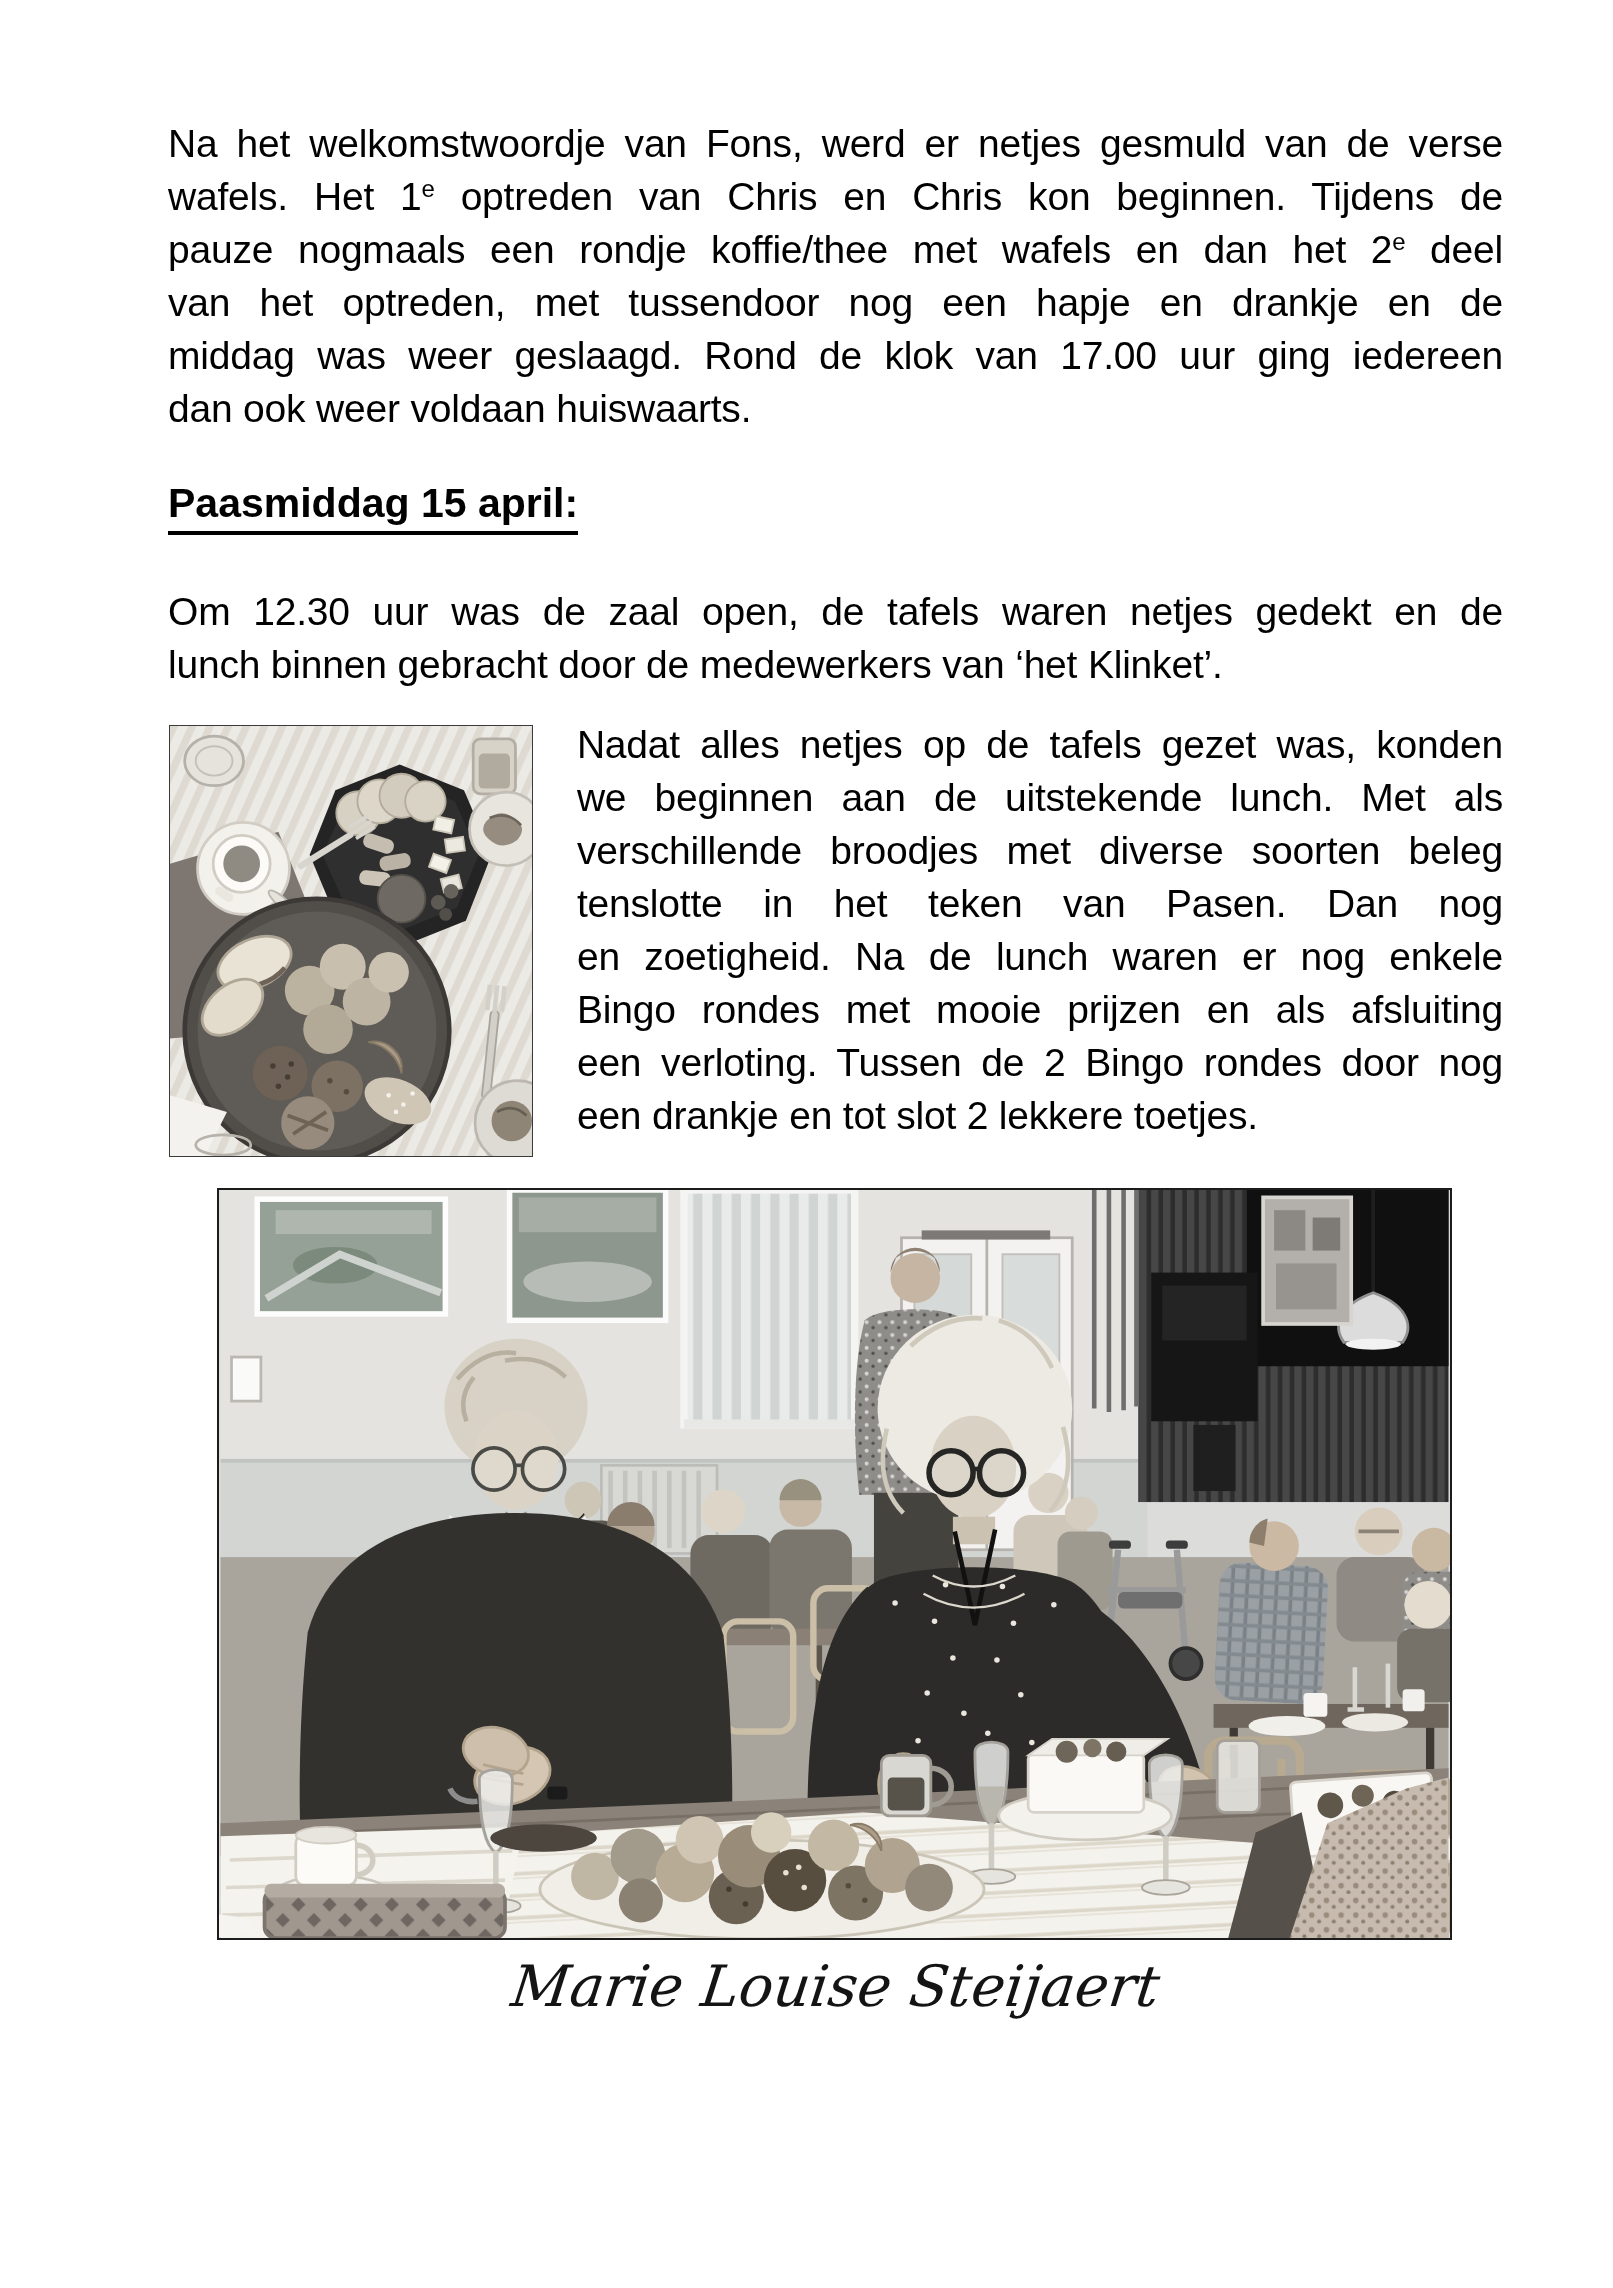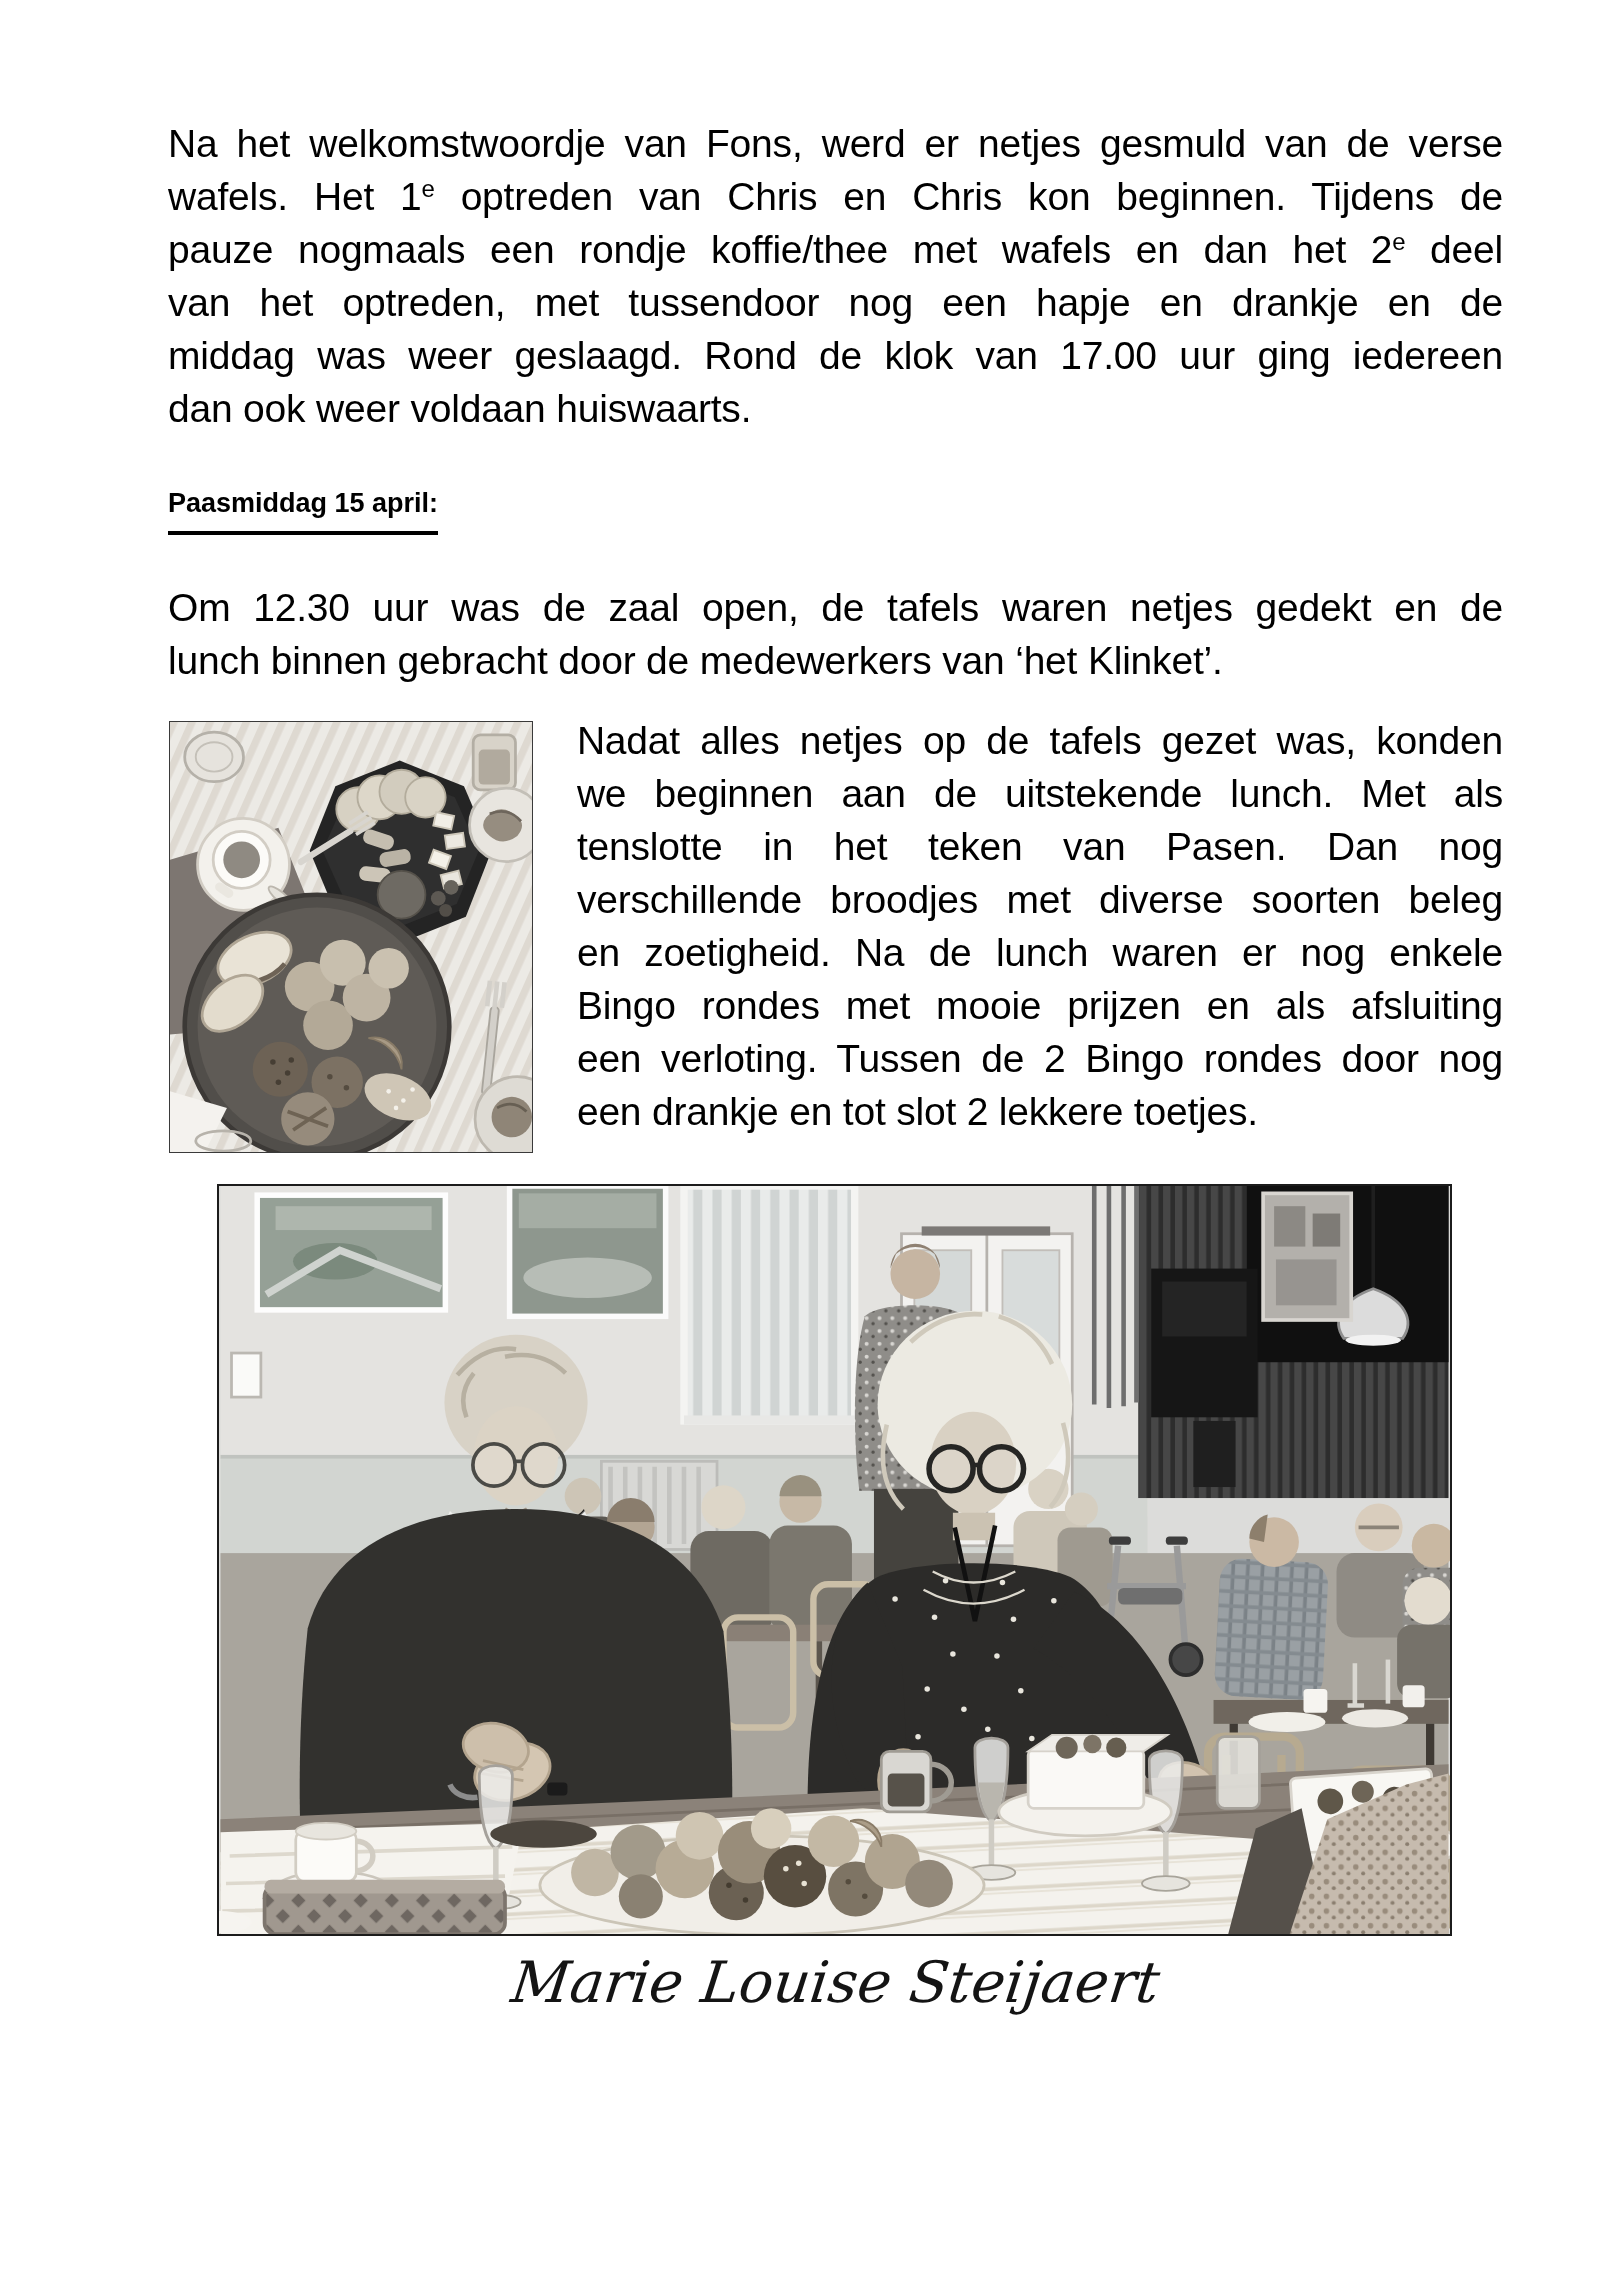--- a/index.html
+++ b/index.html
@@ -4,21 +4,21 @@
 <style>
   html,body{margin:0;padding:0;background:#ffffff;}
   body{width:1613px;height:2289px;position:relative;overflow:hidden;
        font-family:"Liberation Sans",sans-serif;color:#000;}
   .content{position:absolute;left:168px;top:117px;width:1335px;}
   .para{font-size:39px;line-height:53px;letter-spacing:-0.2px;}
   .jline{text-align:justify;text-align-last:justify;}
   .jline.last{text-align-last:left;}
   sup{font-size:24px;line-height:0;position:relative;top:-13px;vertical-align:baseline;}
   .heading-row{margin-top:42px;line-height:53px;}
-  .heading{font-size:27px;font-weight:bold;display:inline-block;
+  .heading{font-size:41px;font-weight:bold;display:inline-block;
            border-bottom:4.6px solid #000;padding-bottom:0.9px;}
   .para2{margin-top:46px;}
   .wrapsec{margin-top:27px;}
   figure{margin:0;padding:0;}
   .food-photo{float:left;width:364px;height:432px;box-sizing:border-box;
               border:1.8px solid #3a3a3a;margin:7.4px 44px 9.2px 0.9px;background:#eceae6;}
   .hall-photo{clear:both;width:1235px;height:752px;box-sizing:border-box;
               border:2.8px solid #1c1c1c;margin:46px 0 0 49px;background:#dcdcda;}
   .food-photo svg,.hall-photo svg{width:100%;height:100%;display:block;}
   .signature{margin-top:13px;text-align:center;}
@@ -139,22 +139,22 @@
           <circle cx="372" cy="430" r="22" fill="#8f8577"></circle>
           <path d="M356 420 q18 -10 32 4" stroke="#675f53" stroke-width="3" fill="none"></path>
         </g>
         <polygon points="0,402 62,420 38,468 0,468" fill="#f4f2ee"></polygon>
         <ellipse cx="58" cy="456" rx="30" ry="11" fill="none" stroke="#b7b3ab" stroke-width="3"></ellipse>
       </svg>
     </figure>
     <div class="para">
         <div class="jline">Nadat alles netjes op de tafels gezet was, konden</div>
         <div class="jline">we beginnen aan de uitstekende lunch. Met als</div>
+        <div class="jline">verschillende broodjes met diverse soorten beleg</div>
         <div class="jline">tenslotte in het teken van Pasen. Dan nog</div>
-        <div class="jline">verschillende broodjes met diverse soorten beleg</div>
         <div class="jline">en zoetigheid. Na de lunch waren er nog enkele</div>
         <div class="jline">Bingo rondes met mooie prijzen en als afsluiting</div>
         <div class="jline">een verloting. Tussen de 2 Bingo rondes door nog</div>
         <div class="jline last">een drankje en tot slot 2 lekkere toetjes.</div>
       </div>
   </div>
 
   <figure class="hall-photo">
     <svg viewBox="0 0 1338 815" xmlns="http://www.w3.org/2000/svg">
       <defs>

